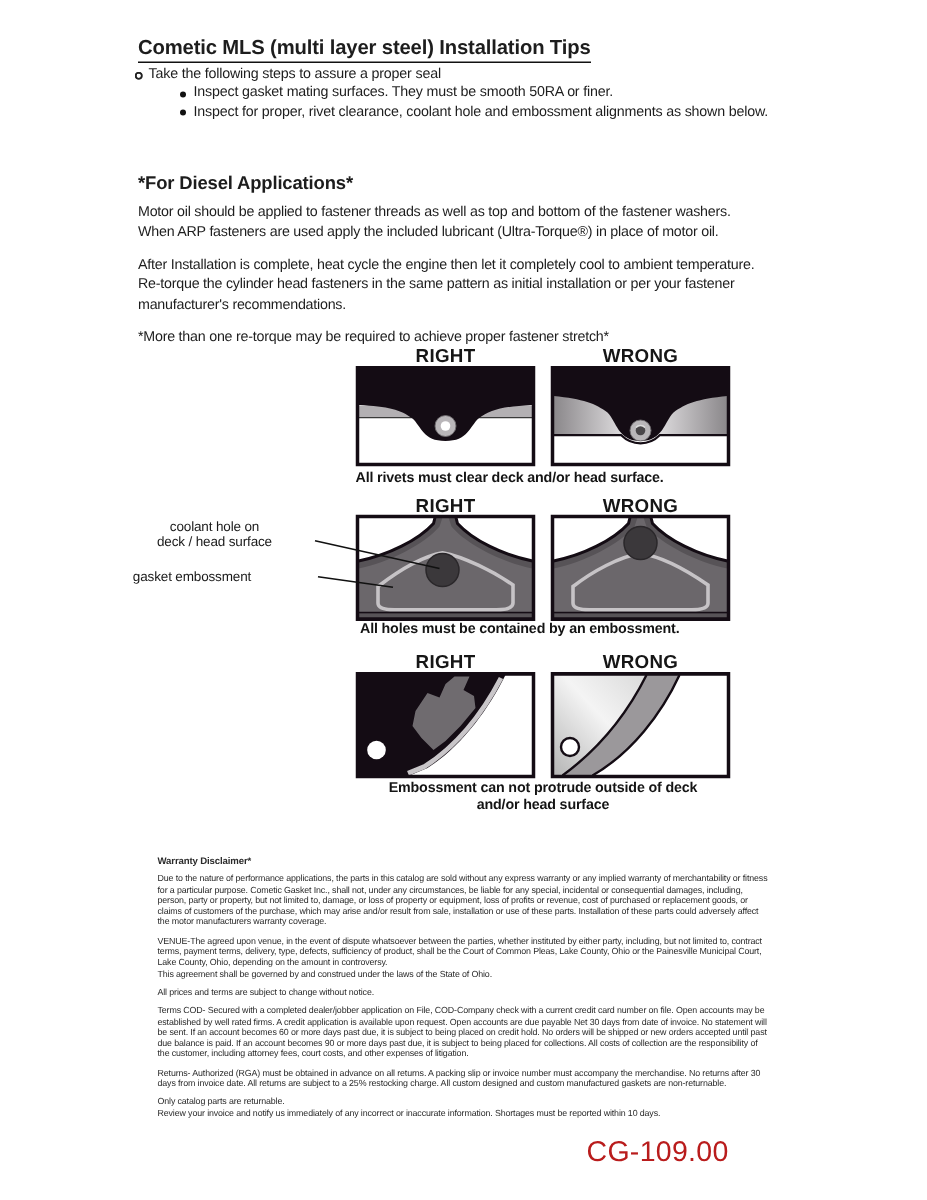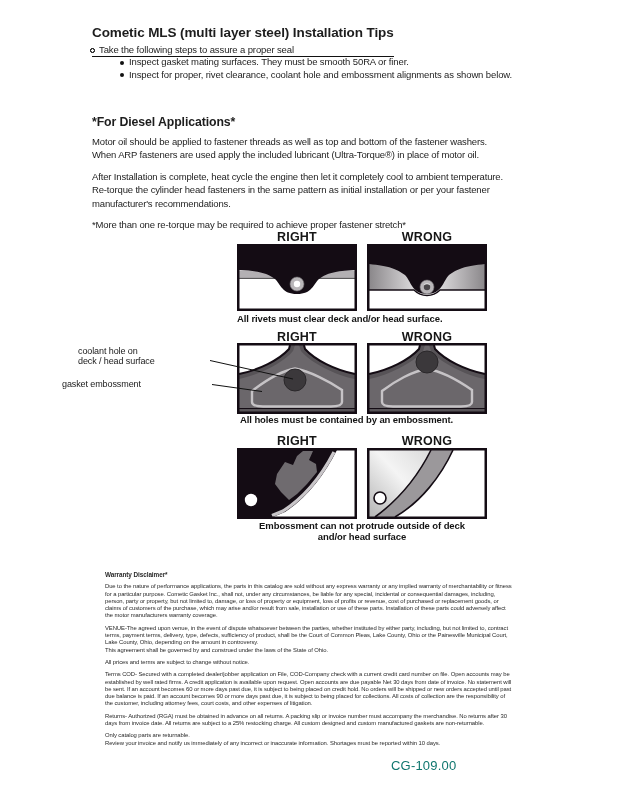--- a/index.html
+++ b/index.html
@@ -5,46 +5,46 @@
   html,body{margin:0;padding:0;background:#888;}
   .page{
     position:relative;width:618px;height:800px;background:#ffffff;
     font-family:"Liberation Sans","DejaVu Sans",sans-serif;color:#1d1d1d;
     overflow:hidden;margin:0 auto;
   }
   .abs{position:absolute;}
   .pre{white-space:pre-line;}
   
   .title{font-size:13.5px;font-weight:bold;letter-spacing:-0.1px;
-         border-bottom:1.8px solid #111;padding-bottom:16px;display:inline-block;}
+         border-bottom:1.8px solid #111;padding-bottom:2px;display:inline-block;}
   
   .bullets{font-size:9.5px;letter-spacing:-0.12px;line-height:12.3px;width:520px;}
   .b-row{position:relative;padding-left:9px;}
   .b-row .mark{position:absolute;left:0;top:4px;width:3.2px;height:3.2px;
                border:1px solid #222;border-radius:50%;}
   .b-sub{position:relative;margin-left:30px;padding-left:9px;}
   .b-sub .mark{position:absolute;left:0;top:4.6px;width:4px;height:4px;
                background:#111;border-radius:50%;border:none;}
   
   .diesel{width:414px;font-size:9.5px;letter-spacing:-0.15px;line-height:13.2px;}
   .diesel h2{font-size:12.3px;font-weight:bold;margin:0 0 6px 0;letter-spacing:-0.1px;}
   .diesel p{margin:0 0 8.5px 0;}
   
   .fig{left:0;width:608px;}
   .fig-label{width:120px;text-align:center;font-size:12.5px;font-weight:bold;
              letter-spacing:0.2px;color:#161616;}
   .fig-img{width:120px;height:71px;display:block;}
   .fig-img svg{display:block;width:100%;height:100%;}
   .fig-caption{font-size:9.5px;font-weight:bold;letter-spacing:-0.1px;line-height:10.8px;color:#141414;}
-  .callout{font-size:9px;letter-spacing:-0.1px;line-height:10px;text-align:left;color:#1a1a1a;}
+  .callout{font-size:9px;letter-spacing:-0.1px;line-height:10px;text-align:center;color:#1a1a1a;}
   
   .warranty{width:408px;font-size:5.9px;line-height:7.3px;letter-spacing:-0.08px;color:#2a2a2a;}
   .warranty .w-head{font-weight:bold;font-size:6.4px;margin-bottom:5px;}
   .warranty p{margin:0 0 5px 0;}
-  .pagecode{font-size:13px;color:#0f766e;letter-spacing:0.2px;}
+  .pagecode{font-size:19px;color:#b91c1c;letter-spacing:0.2px;}
 </style>
 </head>
 <body>
 
 <div class="page">
 
   <div class="abs" style="left:92px;top:23px;">
     <span class="title">Cometic MLS (multi layer steel) Installation Tips</span>
   </div>
 

